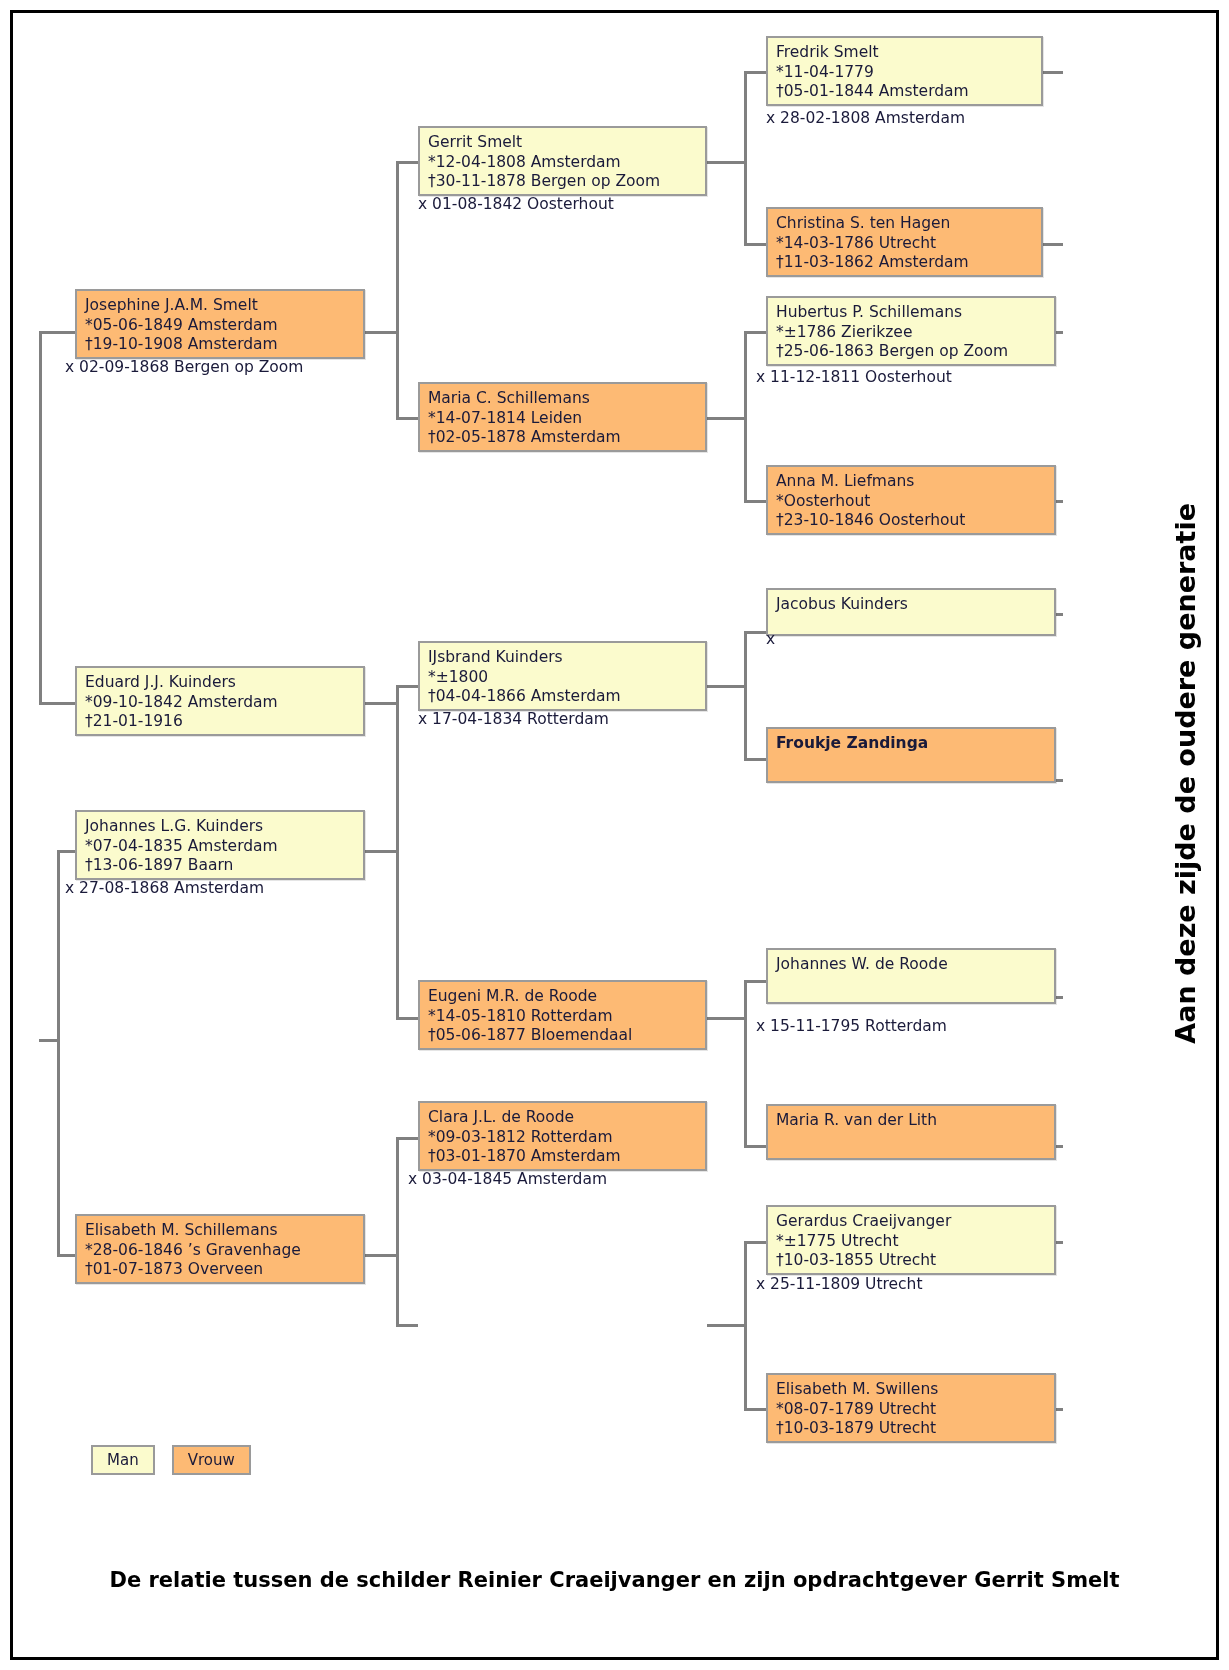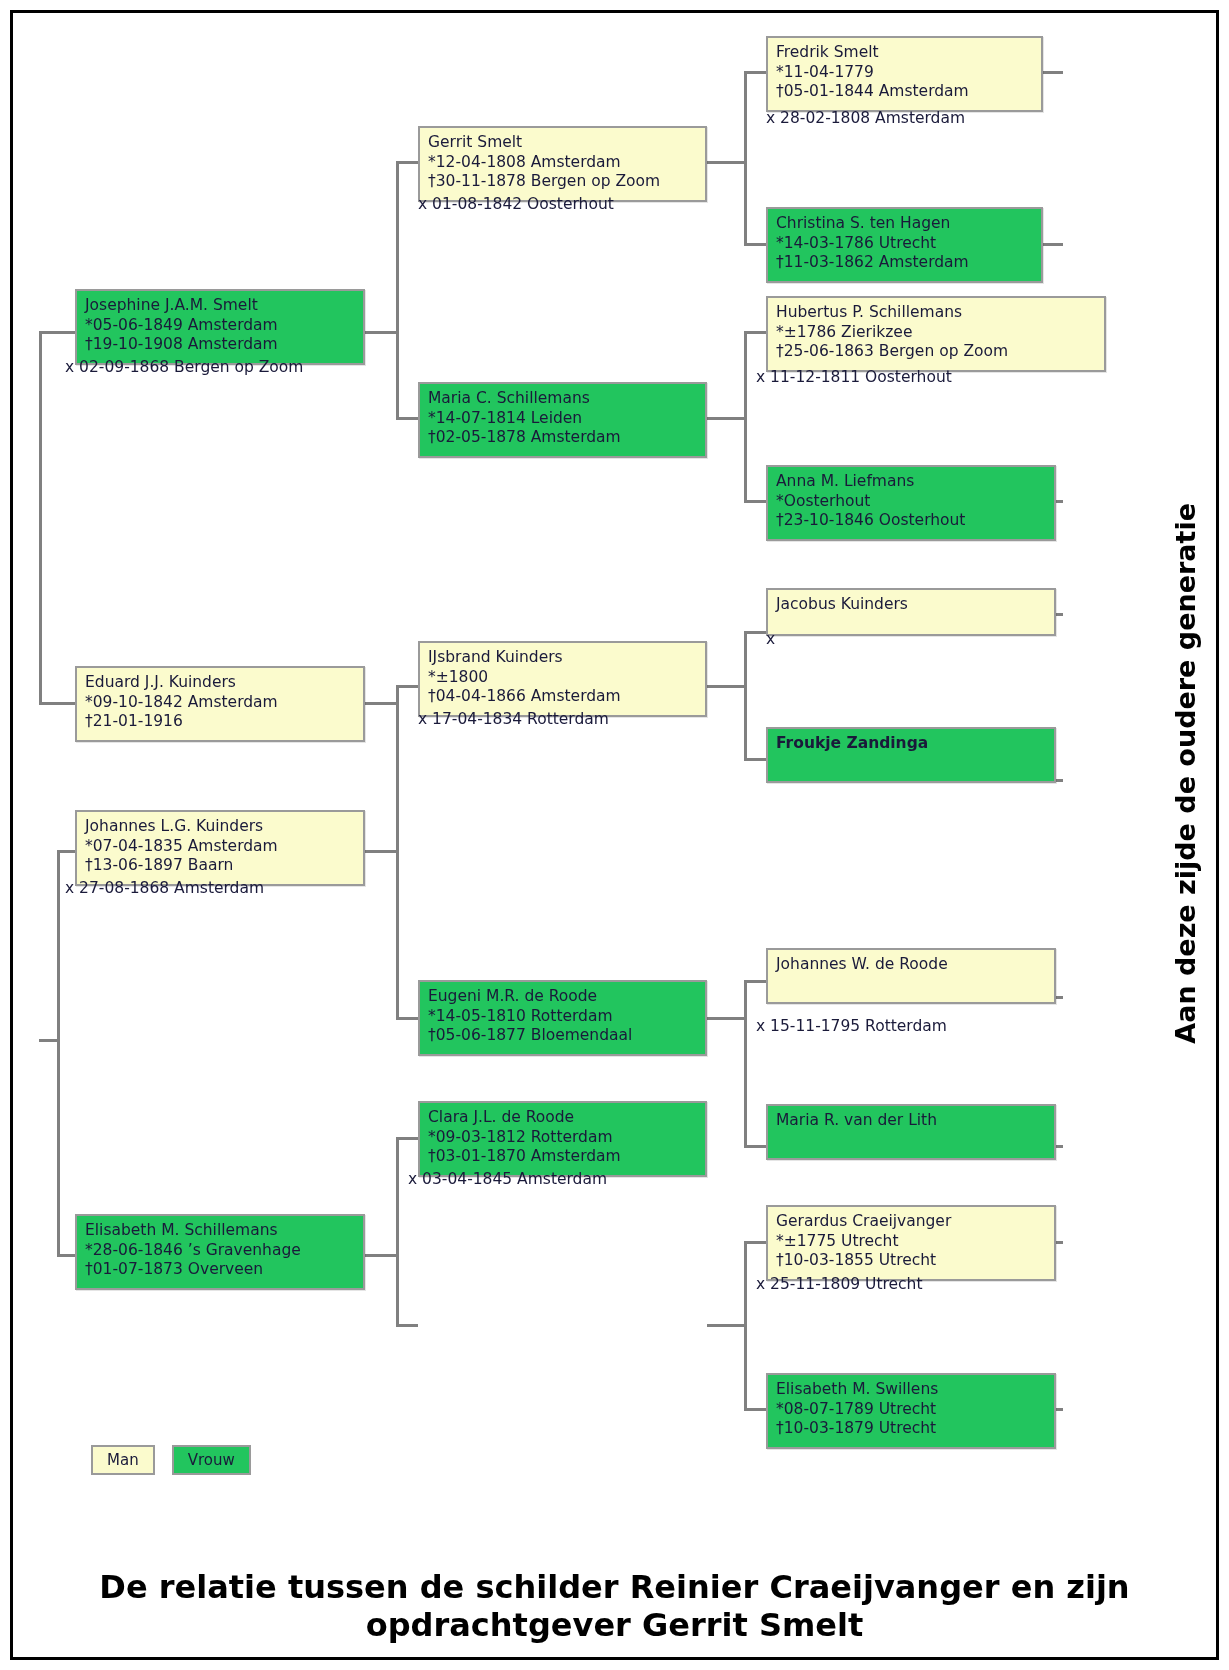--- a/index.html
+++ b/index.html
@@ -24,29 +24,29 @@
   }
   
   .ln { position:absolute; background:#808080; }
   .lnh { height:3px; }
   .lnv { width:3px; }
 
   
   .box {
     position:absolute;
     border:2px solid #9a9a9a;
-    padding:5px 8px 8px 8px;
+    padding:5px 8px 2px 8px;
     line-height:19.5px;
     font-size:15.5px;
     color:#1a1a3a;
     white-space:nowrap;
     box-shadow:1px 1px 0 rgba(0,0,0,0.10);
   }
   .man   { background:#fbfbcd; }
-  .vrouw { background:#22c55e; }
+  .vrouw { background:#fdba74; }
   .box .nm { display:block; }
   .box .bt { display:block; }
   .box .dt { display:block; }
 
   
   .marr {
     position:absolute;
     font-size:15.5px;
     color:#1a1a3a;
     white-space:nowrap;
@@ -77,21 +77,21 @@
     color:#1a1a3a;
     margin-right:12px;
   }
 
   
   #caption {
     position:absolute;
     left:0; right:0;
     top:1555px;
     text-align:center;
-    font-size:32px;
+    font-size:21px;
     font-weight:bold;
     color:#000;
   }
 </style>
 </head>
 <body>
 
 <div id="frame">
   <div id="canvas">
 
@@ -172,21 +172,21 @@
       <span class="dt">†11-03-1862 Amsterdam</span>
     </div>
 
     <div class="box man" style="left:405px; top:113px; width:289px;">
       <span class="nm">Gerrit Smelt</span>
       <span class="bt">*12-04-1808 Amsterdam</span>
       <span class="dt">†30-11-1878 Bergen op Zoom</span>
     </div>
     <div class="marr" style="left:405px; top:182px;">x 01-08-1842 Oosterhout</div>
 
-    <div class="box man" style="left:753px; top:283px; width:340px;">
+    <div class="box man" style="left:753px; top:283px; width:290px;">
       <span class="nm">Hubertus P. Schillemans</span>
       <span class="bt">*±1786 Zierikzee</span>
       <span class="dt">†25-06-1863 Bergen op Zoom</span>
     </div>
     <div class="marr" style="left:743px; top:355px;">x 11-12-1811 Oosterhout</div>
 
     <div class="box vrouw" style="left:753px; top:452px; width:290px;">
       <span class="nm">Anna M. Liefmans</span>
       <span class="bt">*Oosterhout</span>
       <span class="dt">†23-10-1846 Oosterhout</span>

